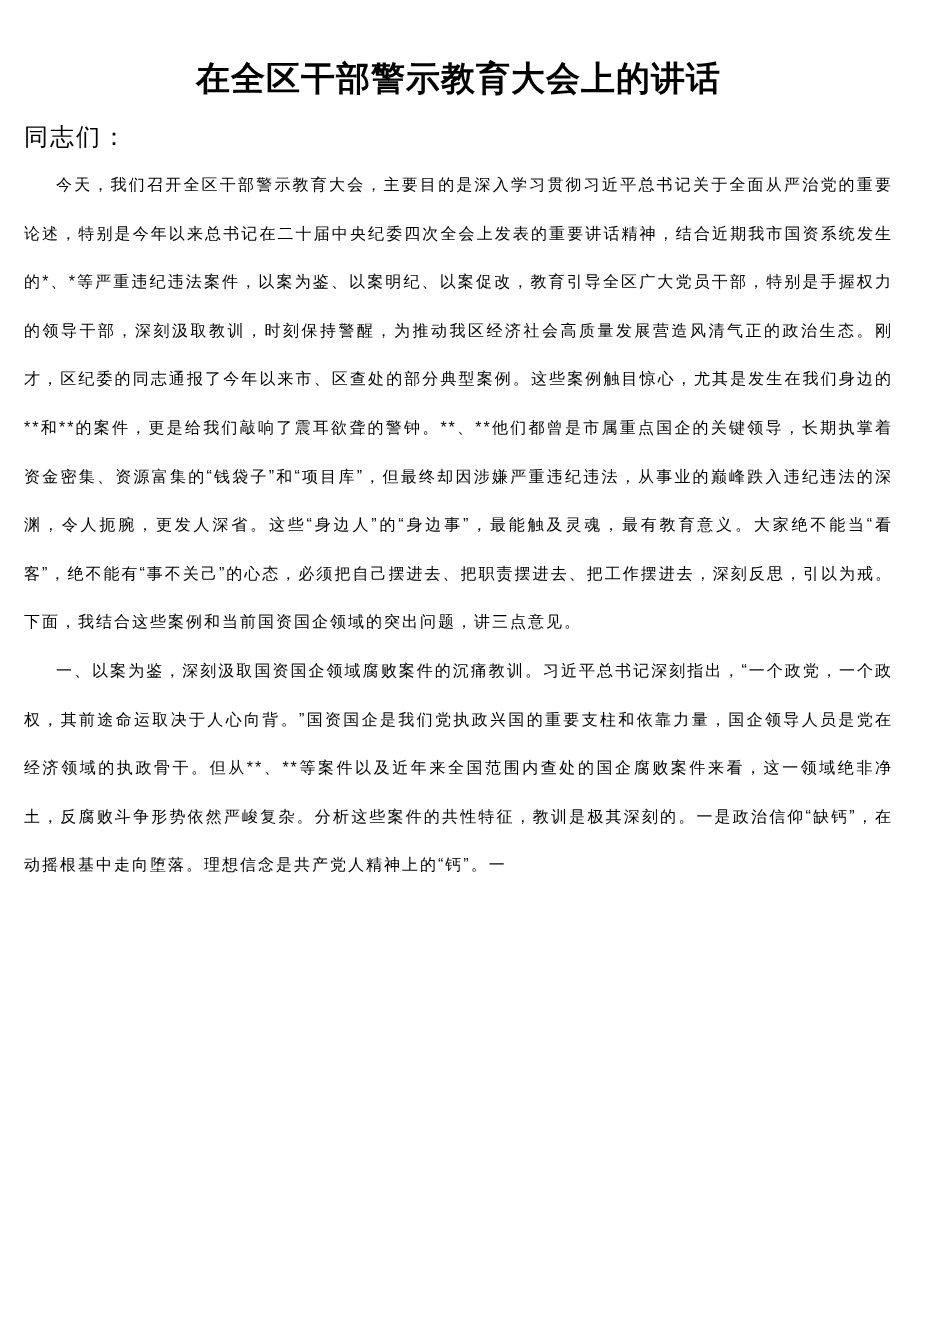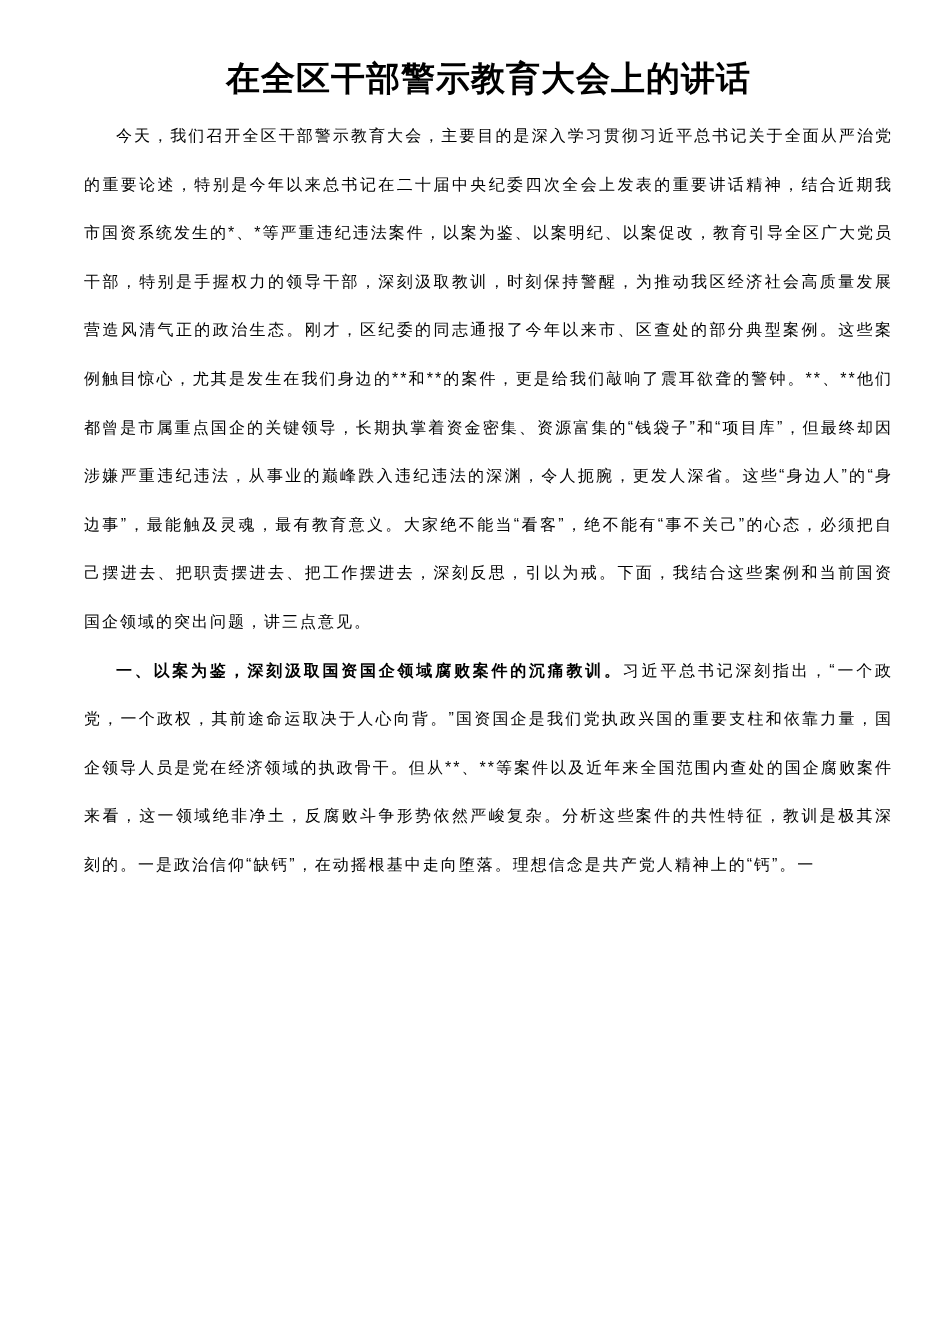--- a/index.html
+++ b/index.html
@@ -11,21 +11,21 @@
     width: 950px;
     height: 1344px;
     overflow: hidden;
     color: #000000;
     font-family: "Liberation Sans", "DejaVu Sans", sans-serif;
   }
   .page {
     box-sizing: border-box;
     width: 950px;
     height: 1344px;
-    padding: 54px 57px 30px 84px;
+    padding: 54px 57px 30px 24px;
     background: #ffffff;
   }
   .title {
     margin: 0 0 10px 0;
     font-size: 34px;
     font-weight: 700;
     line-height: 48px;
     text-align: center;
     letter-spacing: 1px;
   }
@@ -39,26 +39,27 @@
   .para {
     margin: 0;
     font-size: 16px;
     line-height: 48.6px;
     letter-spacing: 2px;
     text-align: justify;
     text-indent: 2em;
     word-break: break-all;
   }
   .lead {
-    font-weight: 700;
+    font-weight: 400;
   }
 </style>
 </head>
 <body>
 
 <div class="page">
   <h1 class="title">在全区干部警示教育大会上的讲话</h1>
 
+  <p class="salutation">同志们：</p>
 
   <p class="para"><span>今天，我们召开全区干部警示教育大会，主要目的是深入学习贯彻习近平总书记关于全面从严治党的重要论述，特别是今年以来总书记在二十届中央纪委四次全会上发表的重要讲话精神，结合近期我市国资系统发生的*、*等严重违纪违法案件，以案为鉴、以案明纪、以案促改，教育引导全区广大党员干部，特别是手握权力的领导干部，深刻汲取教训，时刻保持警醒，为推动我区经济社会高质量发展营造风清气正的政治生态。刚才，区纪委的同志通报了今年以来市、区查处的部分典型案例。这些案例触目惊心，尤其是发生在我们身边的**和**的案件，更是给我们敲响了震耳欲聋的警钟。**、**他们都曾是市属重点国企的关键领导，长期执掌着资金密集、资源富集的“钱袋子”和“项目库”，但最终却因涉嫌严重违纪违法，从事业的巅峰跌入违纪违法的深渊，令人扼腕，更发人深省。这些“身边人”的“身边事”，最能触及灵魂，最有教育意义。大家绝不能当“看客”，绝不能有“事不关己”的心态，必须把自己摆进去、把职责摆进去、把工作摆进去，深刻反思，引以为戒。下面，我结合这些案例和当前国资国企领域的突出问题，讲三点意见。</span></p>
 
   <p class="para"><span class="lead">一、以案为鉴，深刻汲取国资国企领域腐败案件的沉痛教训。</span><span>习近平总书记深刻指出，“一个政党，一个政权，其前途命运取决于人心向背。”国资国企是我们党执政兴国的重要支柱和依靠力量，国企领导人员是党在经济领域的执政骨干。但从**、**等案件以及近年来全国范围内查处的国企腐败案件来看，这一领域绝非净土，反腐败斗争形势依然严峻复杂。分析这些案件的共性特征，教训是极其深刻的。一是政治信仰“缺钙”，在动摇根基中走向堕落。理想信念是共产党人精神上的“钙”。一</span></p>
 </div>
 
 </body></html>

